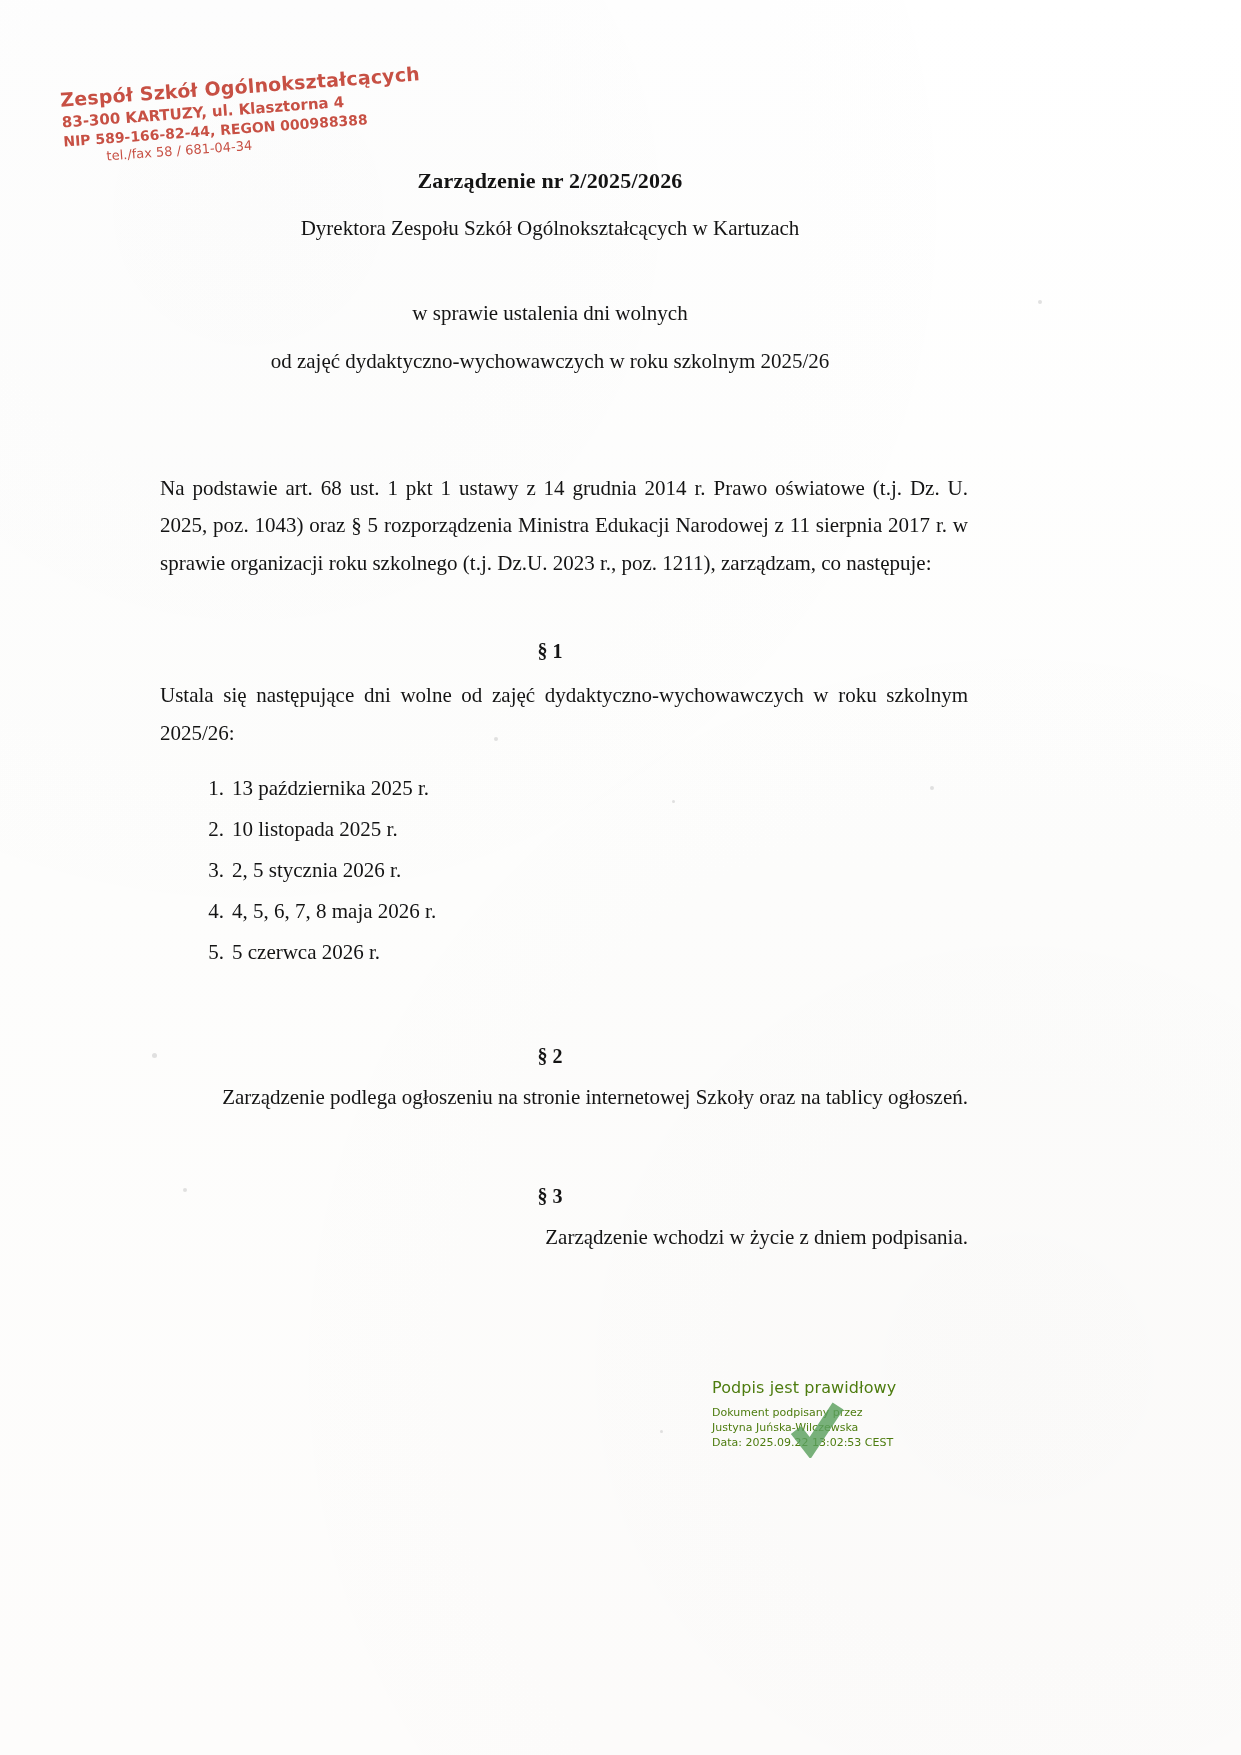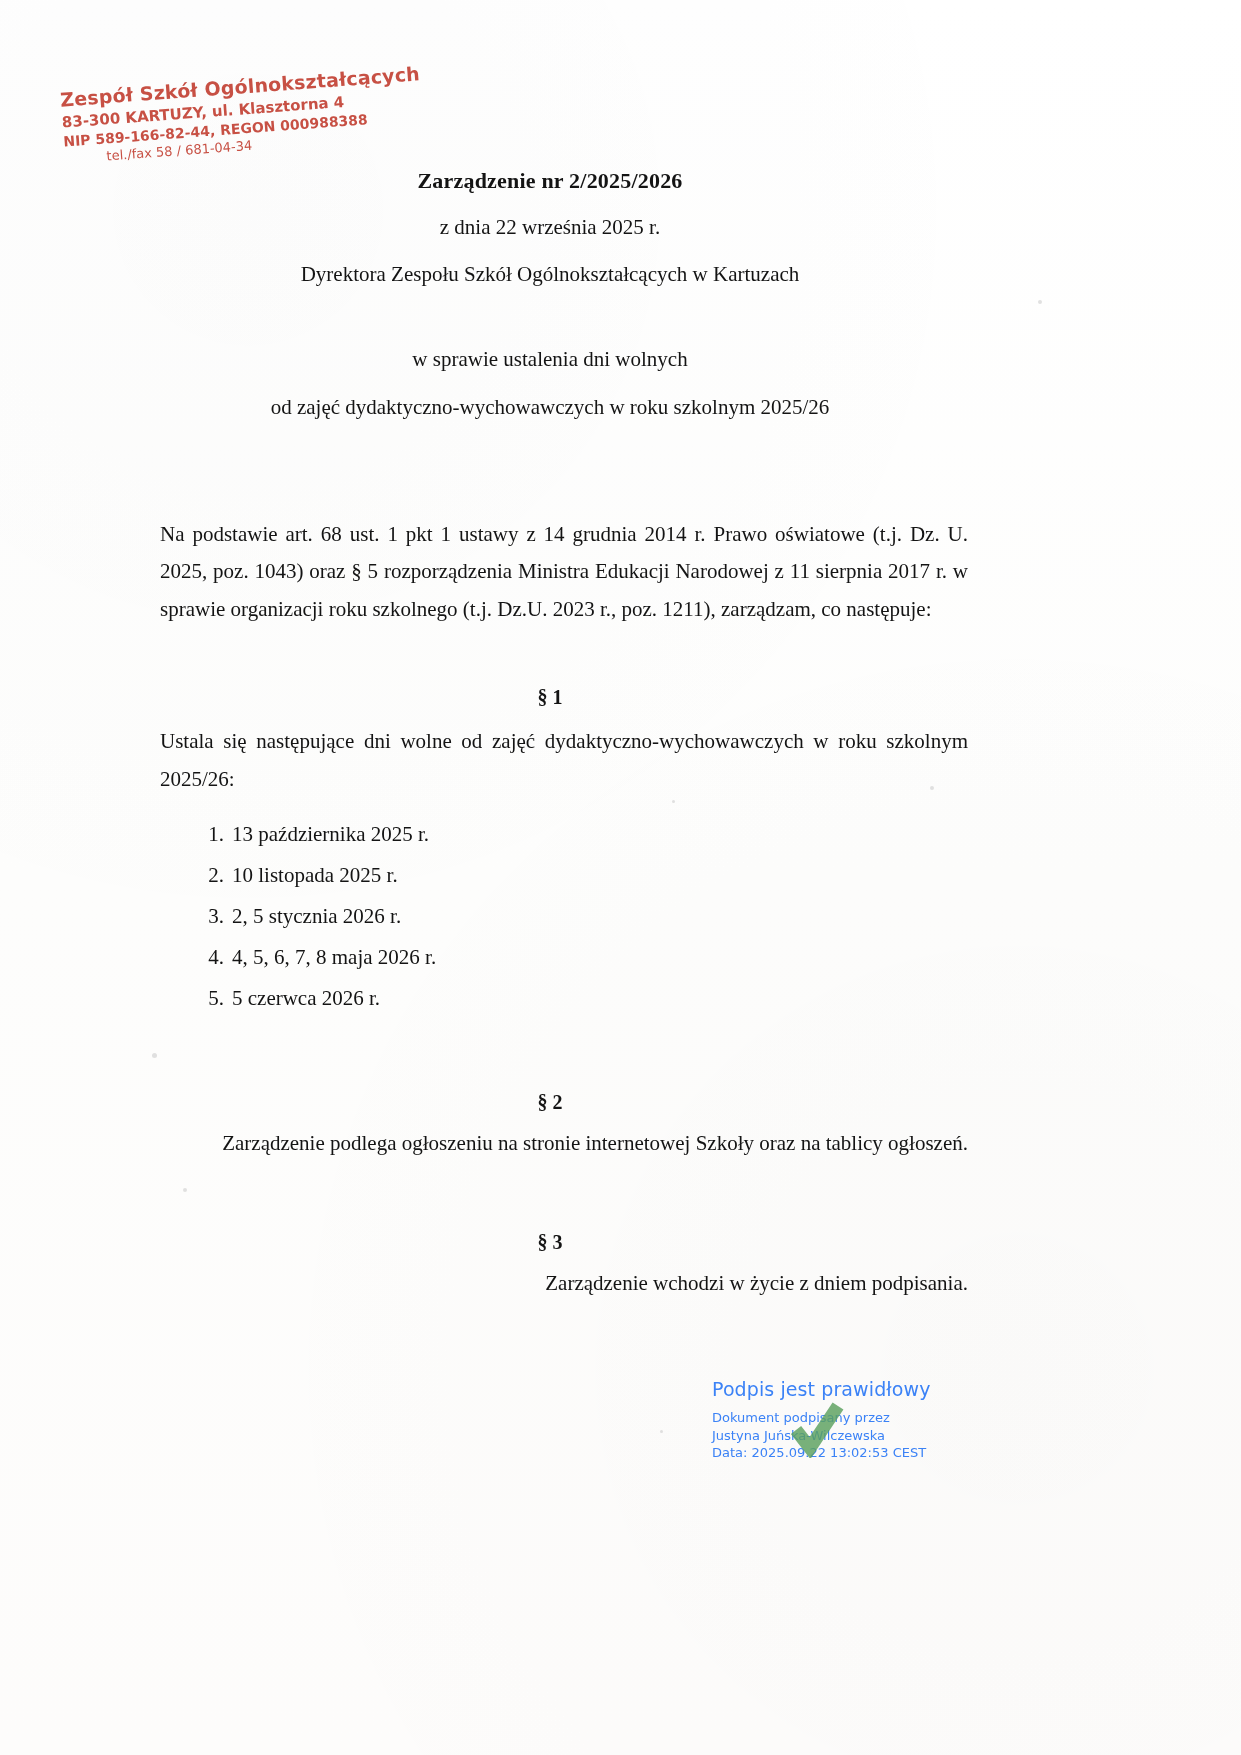--- a/index.html
+++ b/index.html
@@ -156,30 +156,30 @@
   
   .signature {
     position: absolute;
     left: 712px;
     top: 1378px;
     width: 260px;
     font-family: "DejaVu Sans", sans-serif;
     color: #3b3b3b;
   }
   .sig-title {
-    font-size: 19px;
-    color: #3b82f6;
+    font-size: 16px;
+    color: #4d7c0f;
     white-space: nowrap;
     letter-spacing: 0.1px;
   }
   .sig-lines {
     margin-top: 9px;
-    font-size: 13px;
+    font-size: 11px;
     line-height: 1.35;
-    color: #3b82f6;
+    color: #4d7c0f;
   }
   .sig-check {
     position: absolute;
     left: 78px;
     top: 22px;
     width: 54px;
     height: 58px;
     pointer-events: none;
   }
 
@@ -209,21 +209,20 @@
     <div class="l1">Zespół Szkół Ogólnokształcących</div>
     <div class="l2">83-300 KARTUZY, ul. Klasztorna 4</div>
     <div class="l3">NIP 589-166-82-44, REGON 000988388</div>
     <div class="l4">tel./fax 58 / 681-04-34</div>
   </div>
 
   <div class="doc-body">
 
     <div class="title-block">
       <div class="title-main">Zarządzenie nr 2/2025/2026</div>
-      <div class="title-date">z dnia 22 września 2025 r.</div>
       <div class="title-org">Dyrektora Zespołu Szkół Ogólnokształcących w Kartuzach</div>
       <div class="subject-1">w sprawie ustalenia dni wolnych</div>
       <div class="subject-2">od zajęć dydaktyczno-wychowawczych w roku szkolnym 2025/26</div>
     </div>
 
     <div class="preamble">Na podstawie art. 68 ust. 1 pkt 1 ustawy z 14 grudnia 2014 r. Prawo oświatowe (t.j. Dz. U. 2025, poz. 1043) oraz § 5 rozporządzenia Ministra Edukacji Narodowej z 11 sierpnia 2017 r. w sprawie organizacji roku szkolnego (t.j. Dz.U. 2023 r., poz. 1211), zarządzam, co następuje:</div>
 
     <div class="section-mark s1">§ 1</div>
     <div class="para-1">Ustala się następujące dni wolne od zajęć dydaktyczno-wychowawczych w roku szkolnym 2025/26:</div>
 

